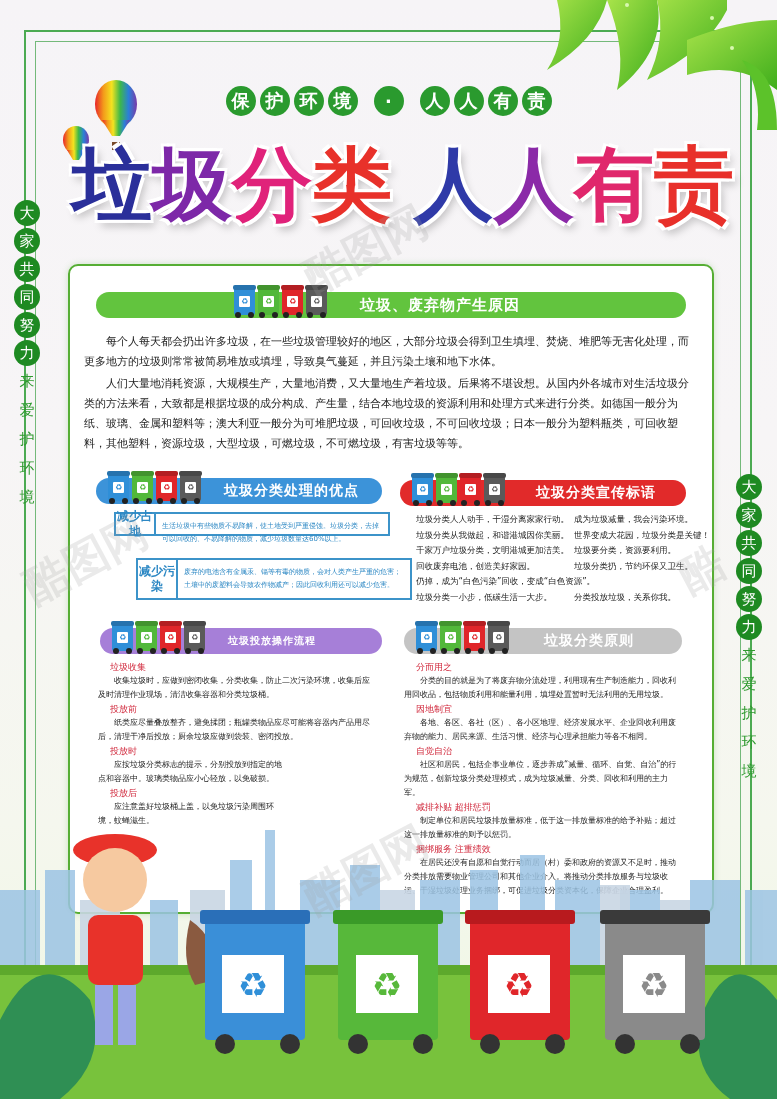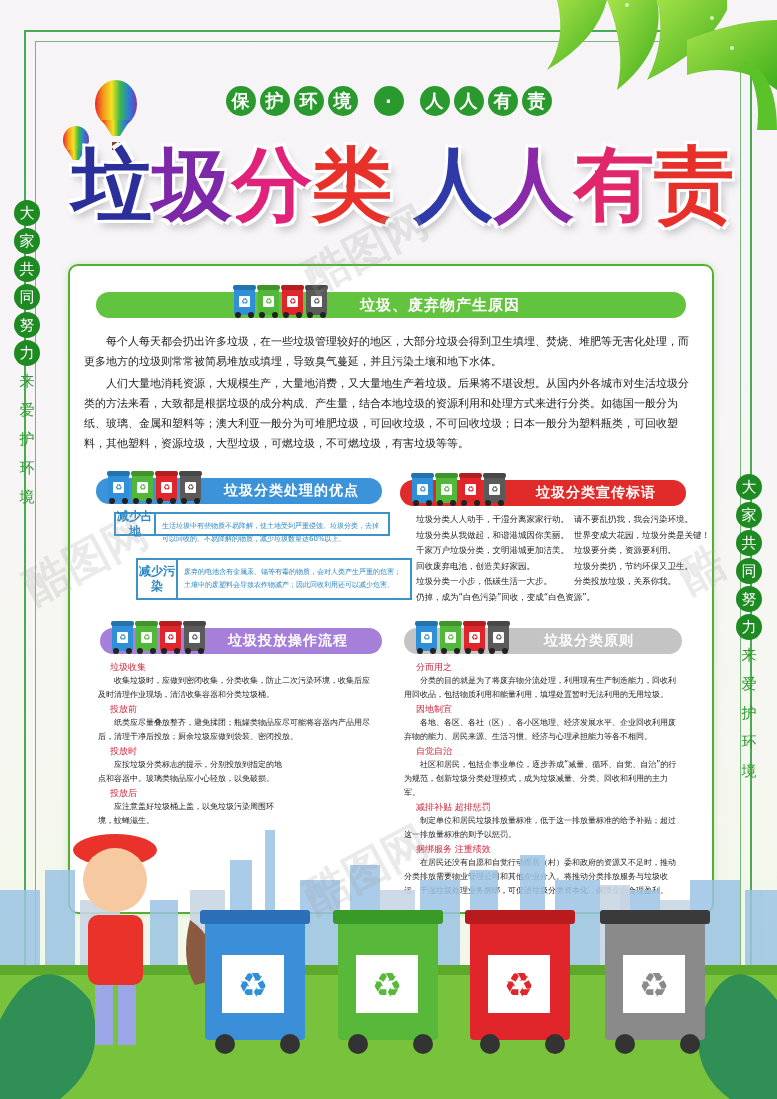--- a/index.html
+++ b/index.html
@@ -290,40 +290,40 @@
           <span class="lbl" style="color:#5a5a5a">♻</span>
           <i class="w1"></i>
           <i class="w2"></i>
         </div>
     </div>
     <span class="bar-title" style="left:136px;font-size:14px;">垃圾分类宣传标语</span>
   </div>
   <div class="slogans" style="left:332px;top:246px;width:300px;margin-left:14px;">
     <div class="row">
         <span class="l">垃圾分类人人动手，干湿分离家家行动。</span>
-        <span>请不要乱扔我，我会污染环境。</span>
+        <span>成为垃圾减量，我会污染环境。</span>
       </div>
     <div class="row">
         <span class="l">垃圾分类从我做起，和谐港城因你美丽。</span>
         <span>世界变成大花园，垃圾分类是关键！</span>
       </div>
     <div class="row">
         <span class="l">千家万户垃圾分类，文明港城更加洁美。</span>
         <span>垃圾要分类，资源要利用。</span>
       </div>
     <div class="row">
         <span class="l">回收废弃电池，创造美好家园。</span>
         <span>垃圾分类扔，节约环保又卫生。</span>
       </div>
     <div class="row">
+        <span>仍掉，成为“白色污染”回收，变成“白色资源”。</span>
+      </div>
+    <div class="row">
         <span class="l">垃圾分类一小步，低碳生活一大步。</span>
         <span>分类投放垃圾，关系你我。</span>
-      </div>
-    <div class="row">
-        <span>仍掉，成为“白色污染”回收，变成“白色资源”。</span>
       </div>
   </div>
 
   <div class="bar" style="left:30px;top:362px;width:282px;background:#a67fd8;">
     <div class="bins" style="left:12px;">
       <div class="bin" style="background:#2f8fd8">
           <span class="lbl" style="color:#2f8fd8">♻</span>
           <i class="w1"></i>
           <i class="w2"></i>
         </div>
@@ -336,21 +336,21 @@
           <span class="lbl" style="color:#e0262a">♻</span>
           <i class="w1"></i>
           <i class="w2"></i>
         </div>
       <div class="bin" style="background:#5a5a5a">
           <span class="lbl" style="color:#5a5a5a">♻</span>
           <i class="w1"></i>
           <i class="w2"></i>
         </div>
     </div>
-    <span class="bar-title" style="left:128px;font-size:14px;">垃圾投放操作流程</span>
+    <span class="bar-title" style="left:128px;font-size:10px;">垃圾投放操作流程</span>
   </div>
   <div class="steps" style="left:28px;top:394px;width:276px;">
     <div class="h">垃圾收集</div>
     <div class="t">收集垃圾时，应做到密闭收集，分类收集，防止二次污染环境，收集后应及时清理作业现场，清洁收集容器和分类垃圾桶。</div>
     <div class="h">投放前</div>
     <div class="t">纸类应尽量叠放整齐，避免揉团；瓶罐类物品应尽可能将容器内产品用尽后，清理干净后投放；厨余垃圾应做到袋装、密闭投放。</div>
     <div class="h">投放时</div>
     <div class="t" style="width:186px;">应按垃圾分类标志的提示，分别投放到指定的地点和容器中。玻璃类物品应小心轻放，以免破损。</div>
     <div class="h">投放后</div>
     <div class="t" style="width:186px;">应注意盖好垃圾桶上盖，以免垃圾污染周围环境，蚊蝇滋生。</div>

